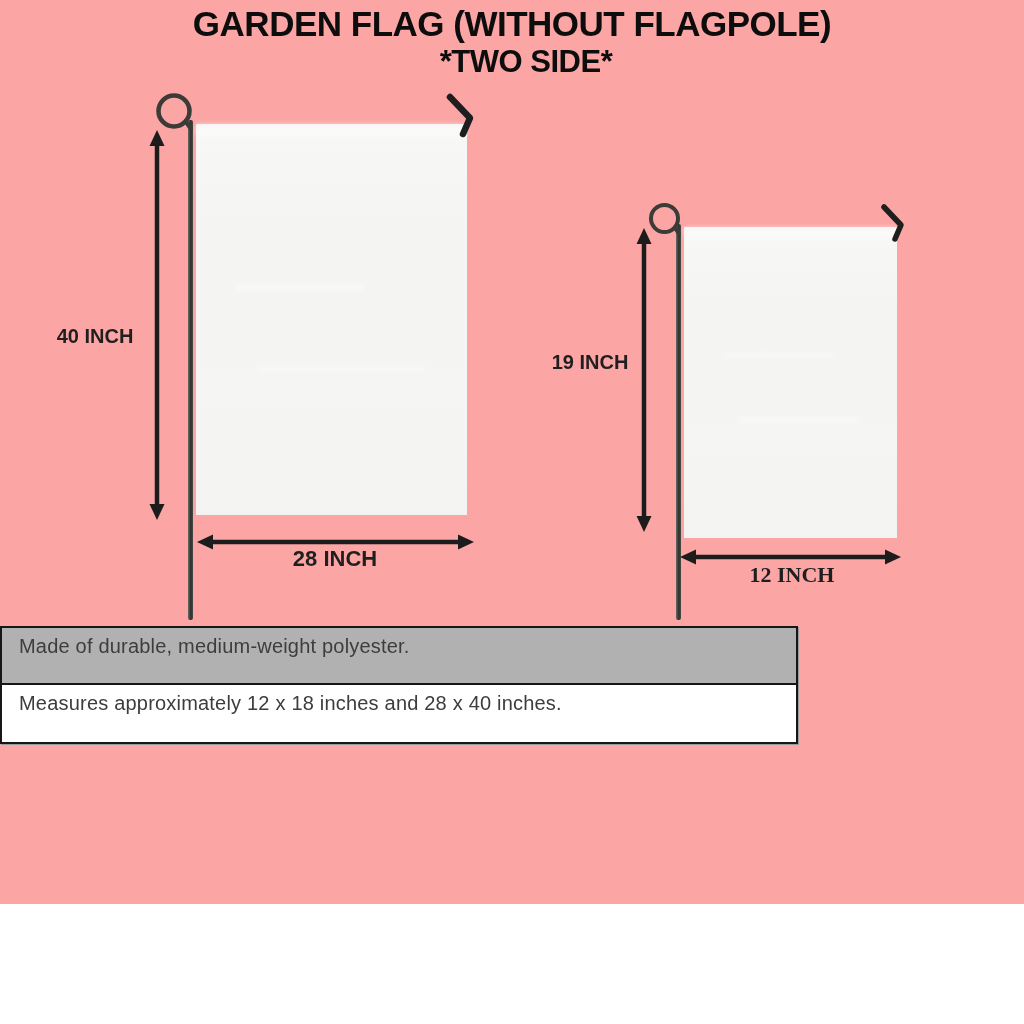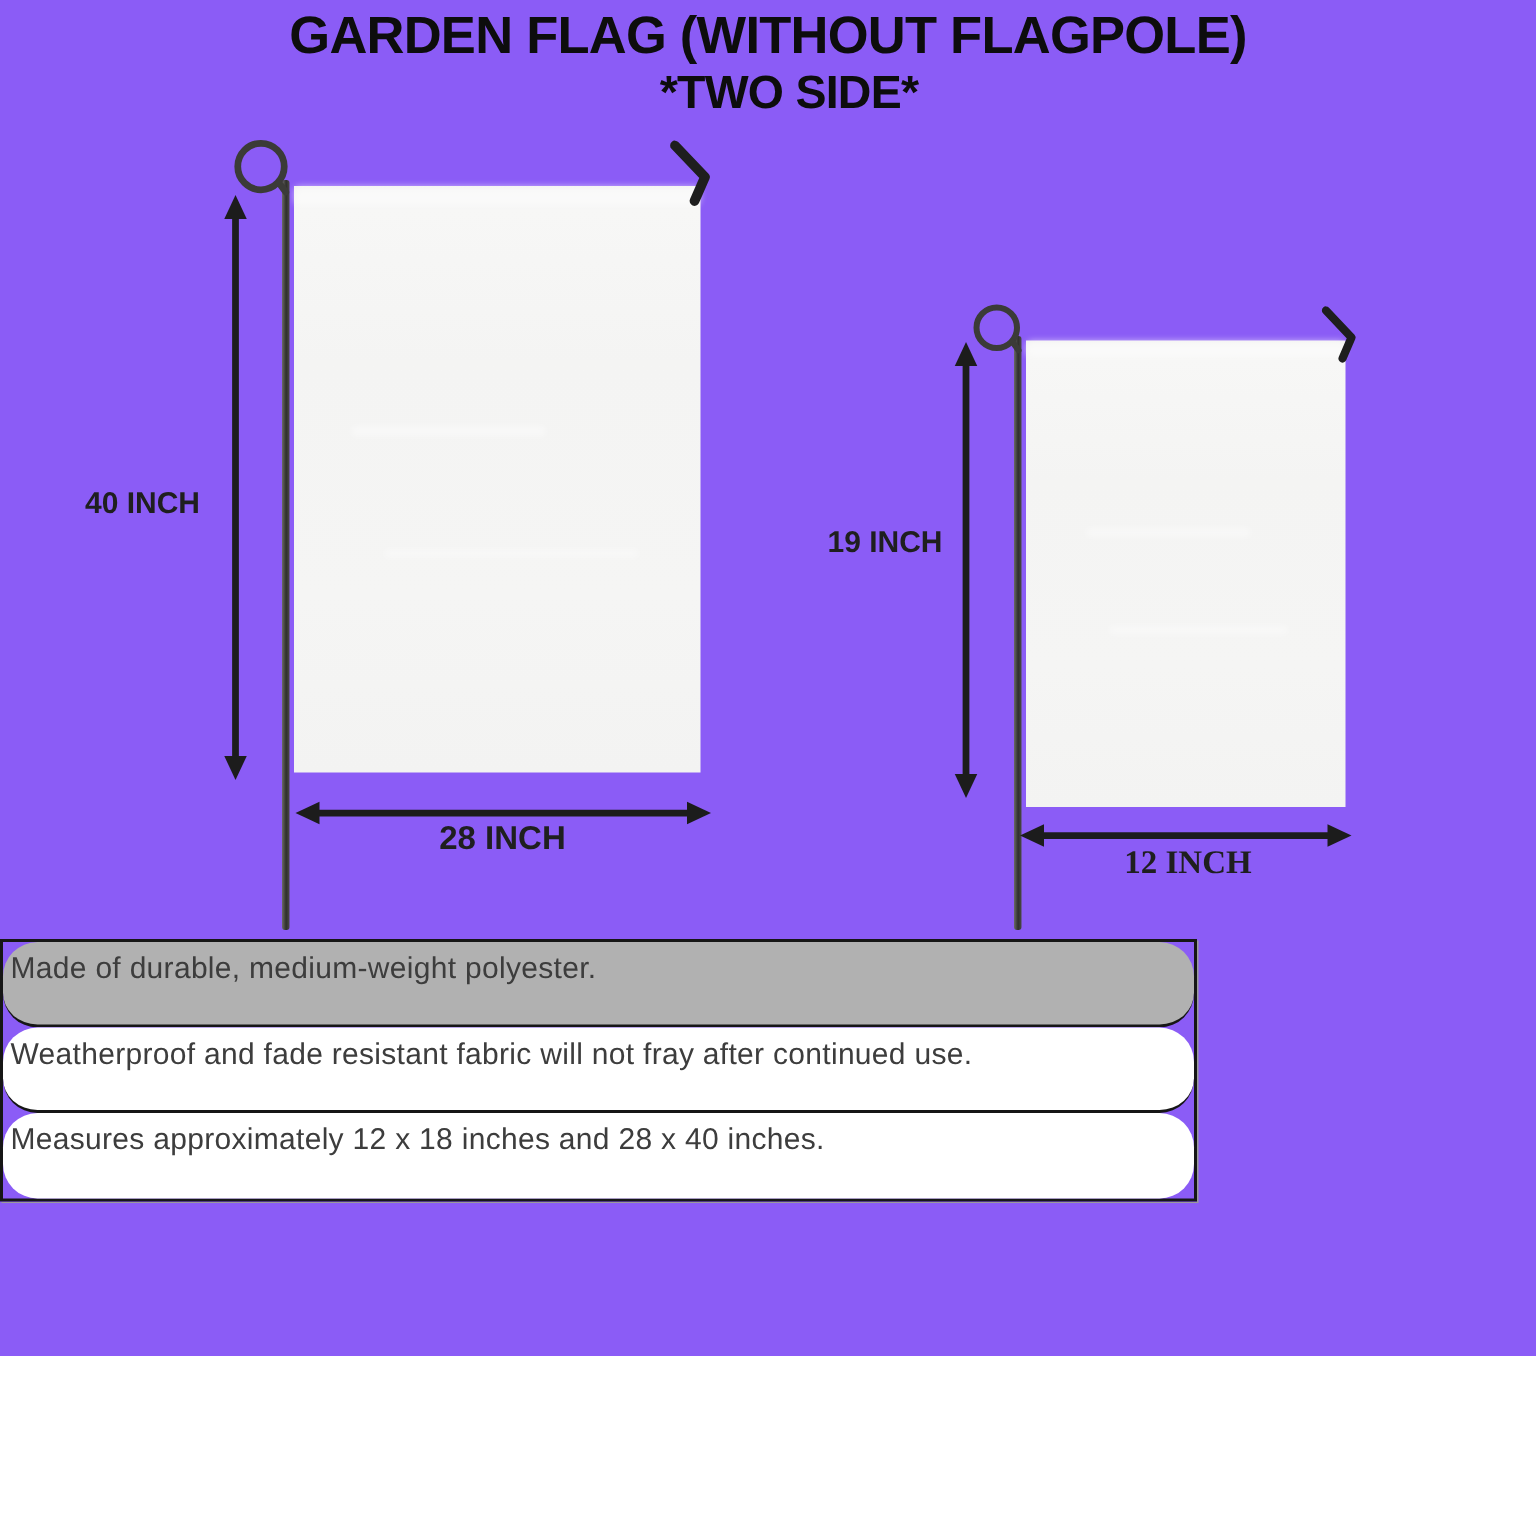--- a/index.html
+++ b/index.html
@@ -3,21 +3,21 @@
 <meta charset="utf-8">
 <style>
   * { margin: 0; padding: 0; box-sizing: border-box; }
   html, body { background: #ffffff; }
   body { font-family: "Liberation Sans", sans-serif; }
 
   .page {
     position: relative;
     width: 1024px;
     height: 904px;
-    background: #8b5cf6;
+    background: #fca5a5;
     overflow: hidden;
   }
 
   
   .title-block {
     position: absolute;
     left: 0; top: 4px;
     width: 1024px;
     text-align: center;
     color: #0d0d0d;
@@ -68,25 +68,24 @@
   .features-table {
     position: absolute;
     left: 0; top: 626px;
     width: 798px;
     border: 2px solid #161616;
     box-shadow: 1px 1px 0 #9a9a9a;
   }
   .trow {
     height: 57px;
     border-bottom: 2px solid #161616;
-    padding: 7px 10px 0 5px;
+    padding: 7px 10px 0 17px;
     font-size: 20px;
     color: #3d3d3d;
     letter-spacing: 0.2px;
-    border-radius: 23px;
   }
   .trow:last-child { border-bottom: none; }
   .trow.shaded { background: #b1b1b1; }
   .trow.plain  { background: #ffffff; }
 </style>
 </head>
 <body>
 
 <div class="page">
 
@@ -161,20 +160,17 @@
       <polygon points="221,9 205,1.5 205,16.5" fill="#1c1c1c"></polygon>
     </svg>
     <div class="dim-label label-28" style="left:722px; top:562px; width:140px;font-family:Liberation Serif, serif;">12 INCH</div>
   </div>
 
   <div class="features-table">
     <div class="trow shaded">
       <span>Made of durable, medium-weight polyester.</span>
     </div>
     <div class="trow plain">
-      <span>Weatherproof and fade resistant fabric will not fray after continued use.</span>
-    </div>
-    <div class="trow plain">
       <span>Measures approximately 12 x 18 inches and 28 x 40 inches.</span>
     </div>
   </div>
 
 </div>
 
 </body></html>

